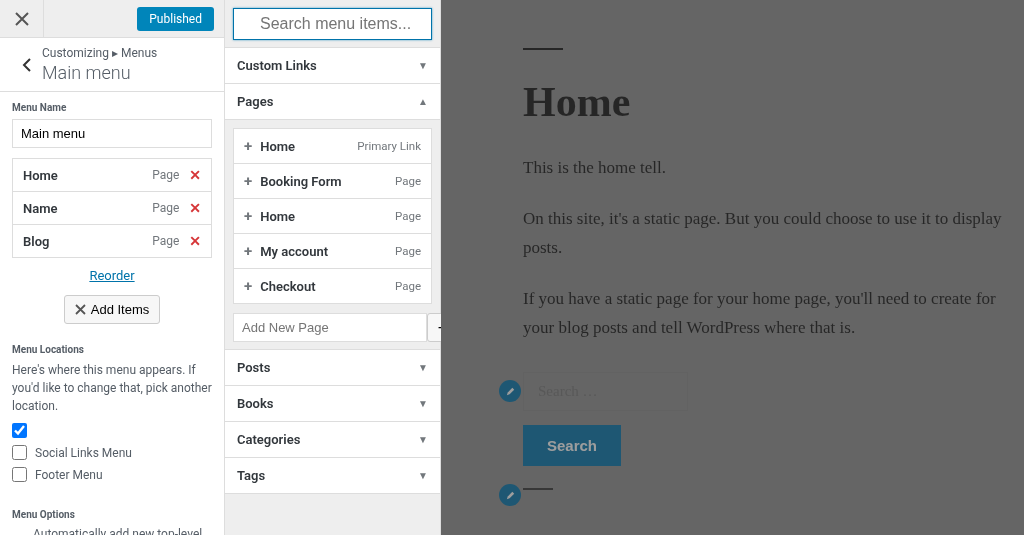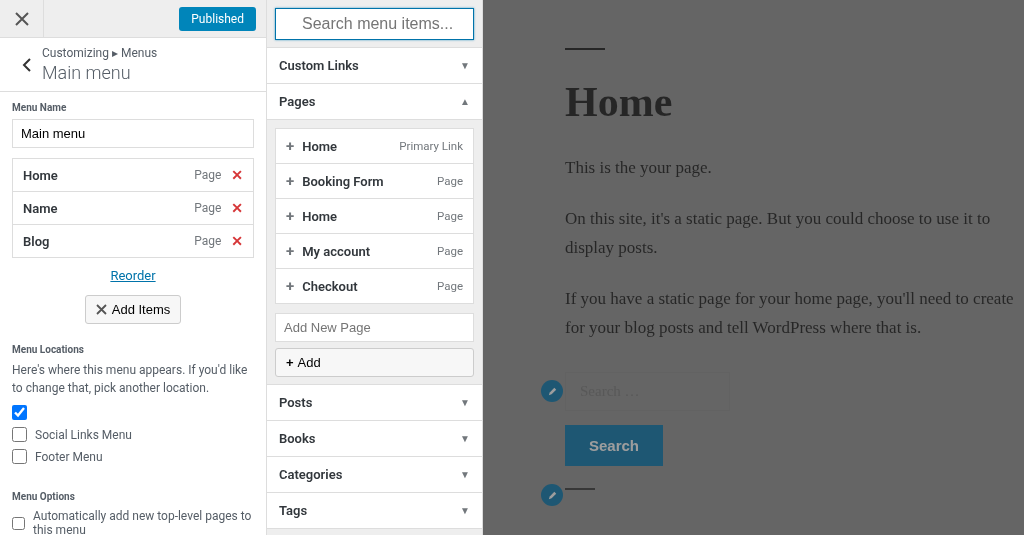--- a/index.html
+++ b/index.html
@@ -1,17 +1,17 @@
 <!DOCTYPE html>
 <html><head>
 <meta charset="utf-8">
 <style>
 * { box-sizing: border-box; margin: 0; padding: 0; }
 body { font-family: -apple-system, BlinkMacSystemFont, "Segoe UI", Roboto, sans-serif; font-size: 13px; color: #555d66; background: #fff; width: 1024px; height: 535px; overflow: hidden; display: flex; }
-.panel-left { width: 267px; display: flex; flex-direction: column; border-right: 1px solid #ddd; }
+.panel-left { width: 225px; display: flex; flex-direction: column; border-right: 1px solid #ddd; }
 .panel-mid { width: 216px; display: flex; flex-direction: column; border-right: 1px solid #ddd; background: #eee; }
 .preview { flex: 1; position: relative; background: #8e8e8e; }
 .preview-overlay { position: absolute; inset: 0; background: rgba(60,60,60,0.5); }
 
 .top-bar { display: flex; justify-content: space-between; align-items: center; height: 38px; border-bottom: 1px solid #ddd; background: #eee; }
 .close-btn { width: 44px; height: 38px; display: flex; align-items: center; justify-content: center; cursor: pointer; color: #555; border-right: 1px solid #ddd; }
 .publish-badge { background: #0085ba; color: #fff; border-radius: 3px; padding: 5px 12px; margin-right: 10px; font-size: 12px; }
 
 .header { display: flex; align-items: center; padding: 8px 12px; border-bottom: 1px solid #ddd; }
 .back-btn { width: 30px; display: flex; justify-content: center; cursor: pointer; color: #333; }
@@ -46,21 +46,21 @@
 .accordion { border-top: 1px solid #ddd; border-bottom: 1px solid #ddd; background: #fff; padding: 10px 12px; display: flex; justify-content: space-between; align-items: center; font-size: 13px; font-weight: 600; color: #32373c; cursor: pointer; margin-top: -1px; }
 .accordion .chev { color: #72777c; font-size: 10px; }
 .acc-body { background: #eee; padding: 8px; }
 
 .page-item { background: #fff; border: 1px solid #ddd; margin-bottom: -1px; padding: 8px 10px; display: flex; align-items: center; justify-content: space-between; font-size: 13px; cursor: pointer; }
 .page-item .left { display: flex; align-items: center; gap: 8px; }
 .page-item .plus { color: #72777c; font-weight: bold; font-size: 15px; }
 .page-item .pname { color: #32373c; font-weight: 600; }
 .page-item .ptype { font-size: 11.5px; color: #72777c; }
 
-.add-row { display: flex; gap: 6px; margin-top: 10px; flex-direction: column; }
+.add-row { display: flex; margin-top: 10px; }
 .add-row input { flex: 1; border: 1px solid #ddd; padding: 6px 8px; font-size: 13px; }
 .add-row button { border: 1px solid #ccc; background: #f7f7f7; padding: 6px 10px; font-size: 13px; display: flex; align-items: center; gap: 4px; cursor: pointer; border-radius: 3px; }
 
 .preview-content { position: relative; padding: 48px 0 0 82px; color: #111; }
 .divider { width: 40px; border-top: 2px solid #111; margin-bottom: 28px; }
 .preview-content h1 { font-family: Georgia, serif; font-size: 42px; font-weight: 700; color: #111; margin-bottom: 28px; }
 .preview-content p { font-family: Georgia, serif; font-size: 17px; line-height: 1.7; margin-bottom: 22px; max-width: 560px; }
 .search-field { border: 1px solid #888; padding: 10px 14px; font-family: Georgia, serif; font-size: 15px; color: #666; width: 165px; background: transparent; }
 .search-btn { background: #0073aa; color: #fff; border: none; padding: 12px 24px; font-family: -apple-system, sans-serif; font-size: 15px; font-weight: 600; margin-top: 14px; cursor: pointer; }
 .edit-badge { width: 22px; height: 22px; border-radius: 50%; background: #0073aa; display: flex; align-items: center; justify-content: center; position: absolute; }
@@ -240,21 +240,21 @@
   <div class="accordion">
     <span>Tags</span>
     <span class="chev">▼</span>
   </div>
 </div>
 
 <div class="preview">
   <div class="preview-content">
     <div class="divider"></div>
     <h1>Home</h1>
-    <p>This is the your page.</p>
+    <p>This is the home tell.</p>
     <p>On this site, it's a static page. But you could choose to use it to display posts.</p>
     <p>If you have a static page for your home page, you'll need to create for your blog posts and tell WordPress where that is.</p>
     <div style="position:relative; margin-top:30px;">
       <div class="edit-badge" style="left:-24px; top:8px;">
         <svg viewBox="0 0 12 12">
             <path d="M2 10 L3 7 L8 2 L10 4 L5 9 Z" fill="#fff"></path>
           </svg>
       </div>
       <input class="search-field" placeholder="Search …" style=""><br>
       <button class="search-btn">Search</button>

